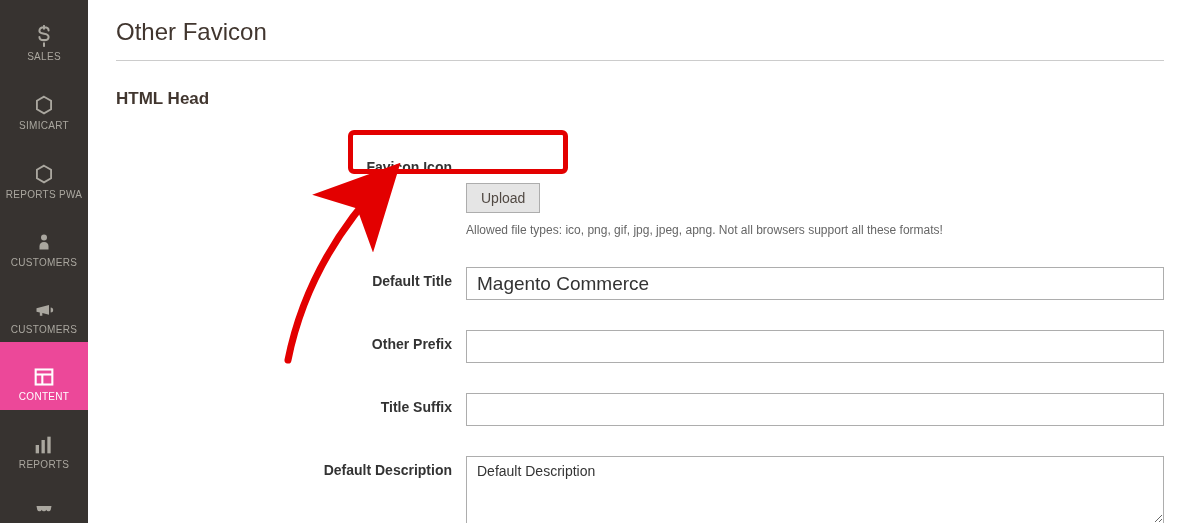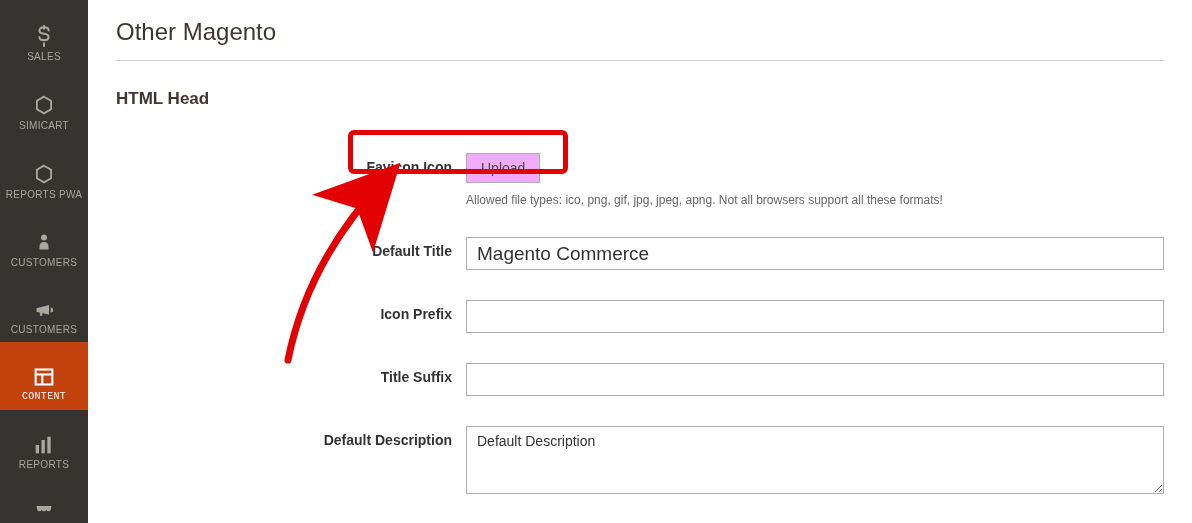--- a/index.html
+++ b/index.html
@@ -1,35 +1,35 @@
 <!DOCTYPE html>
 <html><head>
 <meta charset="utf-8">
 <style>
 * { box-sizing: border-box; margin: 0; padding: 0; }
 body { font-family: 'Helvetica Neue', Arial, sans-serif; font-size: 14px; color: #333; display: flex; width: 1192px; height: 523px; overflow: hidden; background: #fff; }
 
 
 .sidebar { width: 88px; background: #373330; display: flex; flex-direction: column; flex-shrink: 0; }
 .sidebar-item { display: flex; flex-direction: column; align-items: center; justify-content: center; padding: 28px 4px 10px; color: #aaa79f; cursor: pointer; font-size: 10px; text-align: center; min-height: 62px; }
-.sidebar-item.active { background: #c2410c; color: #fff; font-family: Liberation Mono, monospace; }
+.sidebar-item.active { background: #ec4899; color: #fff; }
 .sidebar-item .icon { margin-bottom: 4px; display: flex; align-items: center; justify-content: center; }
 .sidebar-item .label { font-size: 10px; letter-spacing: 0.3px; }
 
 
 .main { flex: 1; padding: 18px 28px 0 28px; overflow: hidden; position: relative; }
 .page-title { font-size: 24px; font-weight: 400; color: #41362f; padding-bottom: 14px; border-bottom: 1px solid #ccc; margin-bottom: 28px; }
 .section-title { font-size: 17px; font-weight: 700; color: #41362f; margin-bottom: 44px; }
 
 .fieldset { max-width: 1080px; }
 .form-row { display: flex; align-items: flex-start; margin-bottom: 30px; }
 .form-label { width: 350px; text-align: right; padding-right: 14px; padding-top: 6px; font-size: 14px; color: #333; font-weight: 600; flex-shrink: 0; }
 .form-control { flex: 1; }
 
-.upload-btn { border: 1px solid #adadad; background: #f0abfc; color: #514943; padding: 6px 14px; font-size: 14px; cursor: pointer; }
+.upload-btn { border: 1px solid #adadad; background: #e5e5e5; color: #514943; padding: 6px 14px; font-size: 14px; cursor: pointer; margin-top: 30px; }
 .help-text { font-size: 12px; color: #666; margin-top: 10px; }
 
 .text-input { width: 100%; border: 1px solid #adadad; padding: 6px 10px; font-size: 19px; height: 33px; color: #333; }
 .textarea { width: 100%; border: 1px solid #adadad; padding: 6px 10px; font-size: 14px; min-height: 68px; resize: vertical; color: #333; font-family: inherit; }
 
 
 .highlight-box { position: absolute; border: 5px solid #e30000; border-radius: 6px; pointer-events: none; }
 .arrow-svg { position: absolute; pointer-events: none; }
 </style>
 </head>
@@ -100,42 +100,42 @@
   <div class="sidebar-item" style="min-height:40px; padding-bottom:0;">
     <span class="icon">
       <svg width="22" height="18" viewBox="0 0 24 24" fill="currentColor">
           <path d="M2 4h20l-1 5a3 3 0 01-3 2 3 3 0 01-3-2 3 3 0 01-3 2 3 3 0 01-3-2 3 3 0 01-3 2 3 3 0 01-3-2L2 4z"></path>
         </svg>
     </span>
   </div>
 </nav>
 
 <main class="main">
-  <h1 class="page-title">Other Magento</h1>
+  <h1 class="page-title">Other Favicon</h1>
   <h2 class="section-title">HTML Head</h2>
 
   <div class="fieldset">
 
     <div class="form-row">
       <label class="form-label">Favicon Icon</label>
       <div class="form-control">
         <button class="upload-btn">Upload</button>
         <div class="help-text">Allowed file types: ico, png, gif, jpg, jpeg, apng. Not all browsers support all these formats!</div>
       </div>
     </div>
 
     <div class="form-row">
       <label class="form-label">Default Title</label>
       <div class="form-control">
         <input type="text" class="text-input" value="Magento Commerce" style="">
       </div>
     </div>
 
     <div class="form-row">
-      <label class="form-label">Icon Prefix</label>
+      <label class="form-label">Other Prefix</label>
       <div class="form-control">
         <input type="text" class="text-input" value="" style="">
       </div>
     </div>
 
     <div class="form-row">
       <label class="form-label">Title Suffix</label>
       <div class="form-control">
         <input type="text" class="text-input" value="" style="">
       </div>

